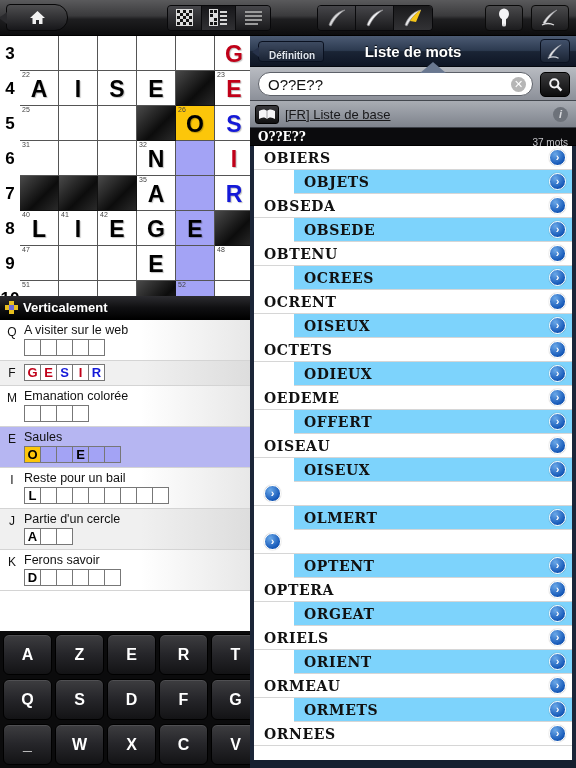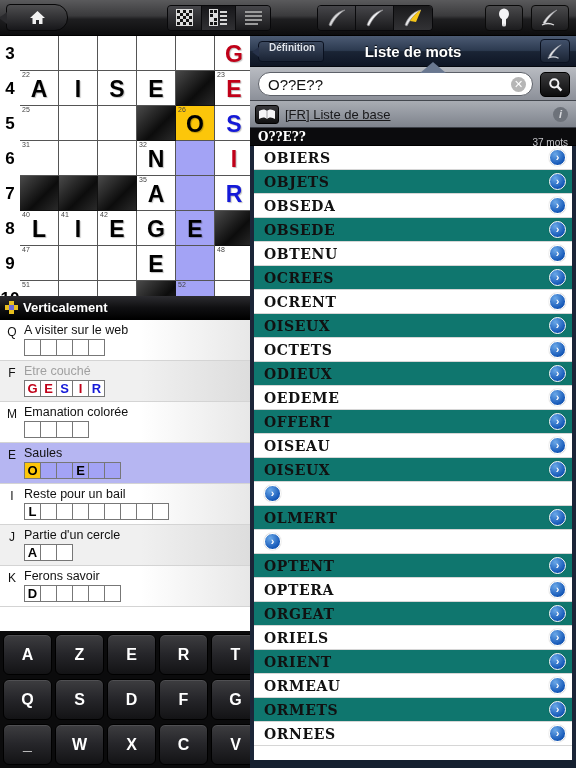--- a/index.html
+++ b/index.html
@@ -179,21 +179,21 @@
   }
   .panel-nav .title {
     position: absolute; left: 0; right: 0; text-align: center;
     color: #fff; font-size: 15px; font-weight: bold;
     text-shadow: 0 -1px 1px rgba(0,0,0,0.8);
   }
   .nav-back {
     margin-left: 8px; height: 21px; padding: 0 8px 0 10px;
     background: linear-gradient(to bottom, #3d4a60, #1a2334);
     border: 1px solid #0a1120; border-radius: 4px 3px 3px 4px;
-    display: flex; align-items: flex-start; position: relative; z-index: 2;
+    display: flex; align-items: flex-end; position: relative; z-index: 2;
     color: #dfe4ec; font-size: 10px; font-weight: bold;
     text-shadow: 0 -1px 1px rgba(0,0,0,0.7);
   }
   .nav-back:before {
     content: ""; position: absolute; left: -7px; top: 5px;
     width: 0; height: 0;
     border-top: 5px solid transparent; border-bottom: 5px solid transparent;
     border-right: 7px solid #27324a;
   }
   .nav-pen {
@@ -268,21 +268,21 @@
     height: 656px; overflow: hidden;
     border-left: 4px solid #1b2538; border-right: 4px solid #1b2538;
     background: #fff;
   }
   .wrow {
     height: 24px; display: flex; align-items: center;
     padding: 0 6px 0 10px;
     border-bottom: 1px solid #d6d6d6;
     background: #fff;
   }
-  .wrow.alt { background: #0f766e; }
+  .wrow.alt { background: #7dd3fc; margin-left: 40px; }
   .wrow .w {
     flex: 1; font-family: "DejaVu Serif", serif;
     font-size: 14px; font-weight: bold; color: #111;
     letter-spacing: 0.6px;
   }
   .chev {
     width: 17px; height: 17px; border-radius: 50%;
     background: radial-gradient(circle at 35% 28%, #6aa8e8, #1558b8 70%, #0d3f8e);
     border: 1px solid #fff;
     box-shadow: 0 0 1px rgba(0,0,0,0.5);
@@ -566,21 +566,20 @@
               <div class="wb"></div>
               <div class="wb"></div>
               <div class="wb"></div>
               <div class="wb"></div>
             </div>
           </div>
         </div>
         <div class="clue-row alt">
           <div class="clue-key">F</div>
           <div class="clue-body">
-            <div class="clue-text faded">Etre couché</div>
             <div class="wordboxes">
               <div class="wb r">G</div>
               <div class="wb r">E</div>
               <div class="wb b">S</div>
               <div class="wb r">I</div>
               <div class="wb b">R</div>
             </div>
           </div>
         </div>
         <div class="clue-row">

